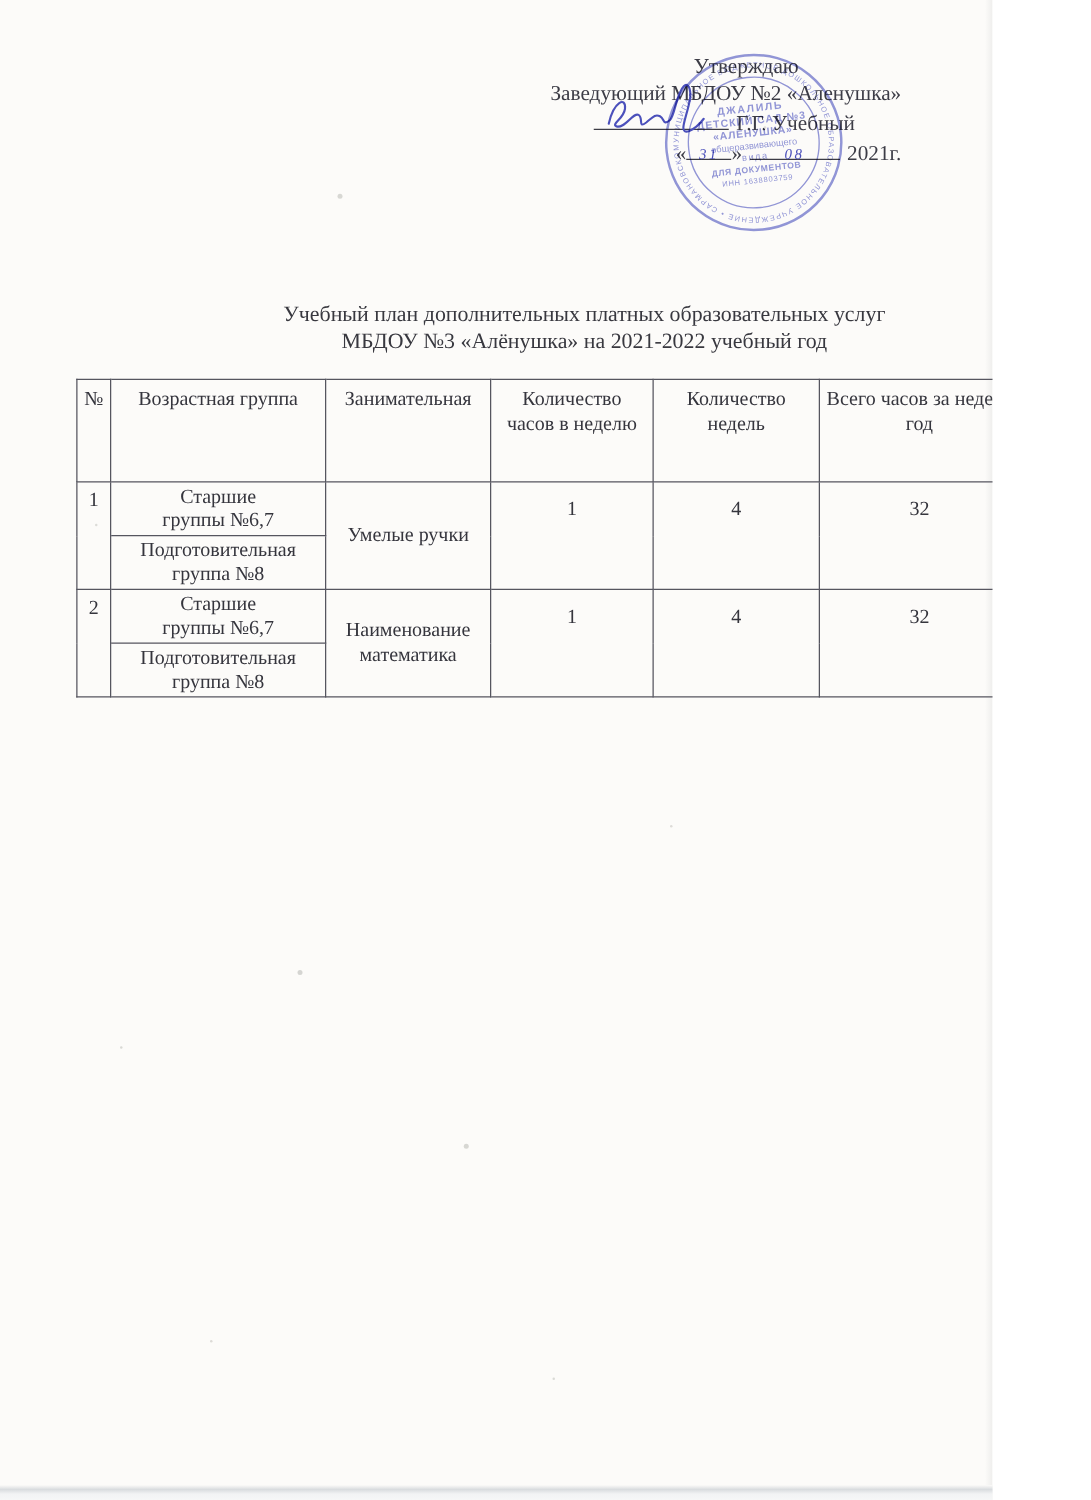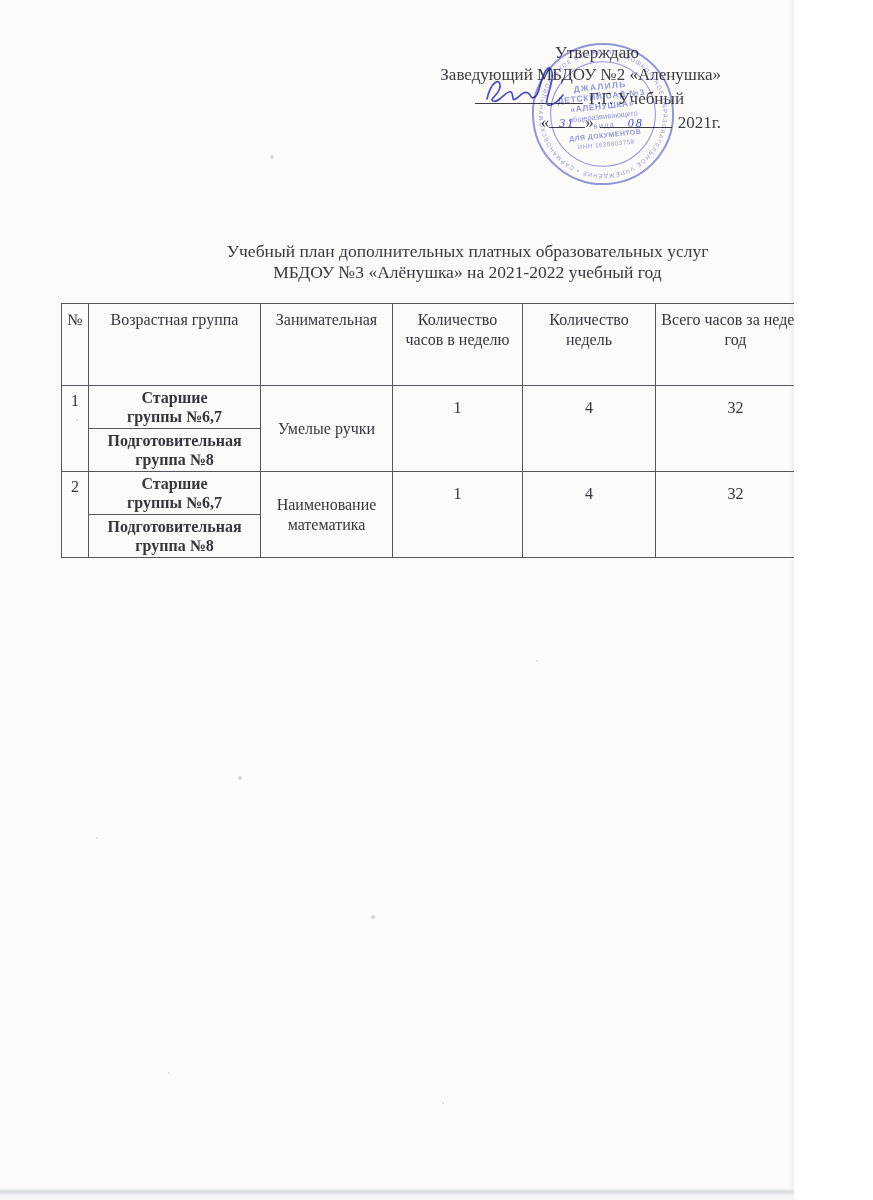--- a/index.html
+++ b/index.html
@@ -101,21 +101,21 @@
   .plan-table th, .plan-table td {
     border: 1px solid #55555f;
     text-align: center;
     font-weight: normal;
     padding: 2px 4px;
   }
   .plan-table thead tr { height: 82px; }
   .plan-table thead th { vertical-align: top; padding-top: 6px; line-height: 20px; }
   .plan-table tbody tr { height: 40px; }
   .plan-table td.num { vertical-align: top; padding-top: 6px; }
-  .plan-table td.grp { vertical-align: middle; white-space: pre-line; line-height: 19px; font-weight: bold; }
+  .plan-table td.grp { vertical-align: middle; white-space: pre-line; line-height: 19px; }
   .plan-table td.name { vertical-align: middle; white-space: pre-line; line-height: 20px; margin-left: 40px; }
   .plan-table td.val { vertical-align: top; padding-top: 13px; }
 
   
   .speckles {
     position: absolute; left: 0; top: 0; width: 2px; height: 2px;
     border-radius: 50%;
     background: transparent;
     box-shadow:
       271px 156px 0 1px #d8d8d4,

